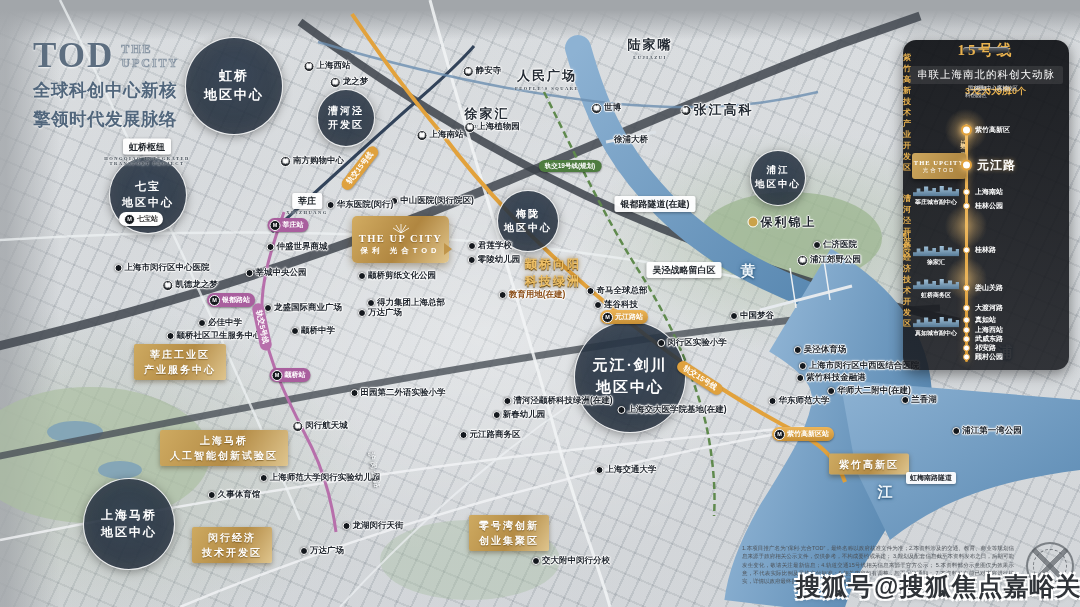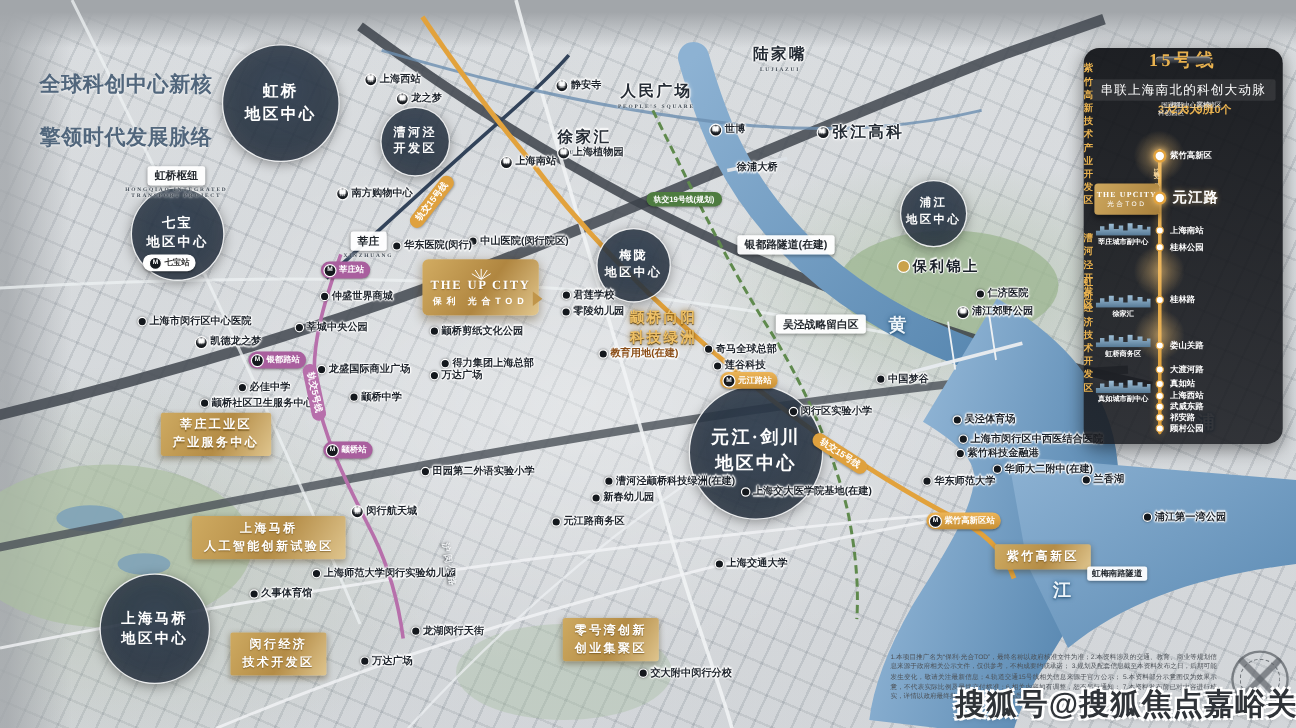--- a/index.html
+++ b/index.html
@@ -18,21 +18,21 @@
   svg.mapcanvas{position:absolute;left:0;top:0;z-index:1;}
 
   
   .brand{position:absolute;left:33px;top:38px;z-index:3;}
   .brand-row{display:flex;align-items:flex-start;gap:7px;}
   .brand-tod{font-family:"Liberation Serif",serif;font-weight:bold;font-size:35px;line-height:1;
     color:#5d6e80;letter-spacing:2px;text-shadow:0 1px 2px rgba(255,255,255,.8);}
   .brand-the{font-family:"Liberation Serif",serif;font-weight:bold;font-size:12px;line-height:1.15;
     color:rgba(140,152,165,.25);-webkit-text-stroke:.7px #8593a2;letter-spacing:2px;margin-top:5px;}
   .brand-line{font-family:"Liberation Serif",serif;font-weight:bold;font-size:17.5px;color:#51667c;
-    letter-spacing:.5px;margin-top:20px;text-shadow:0 1px 2px rgba(255,255,255,.75);}
+    letter-spacing:.5px;margin-top:5px;text-shadow:0 1px 2px rgba(255,255,255,.75);}
 
   
   .circle{position:absolute;border-radius:50%;z-index:2;color:#fff;text-align:center;
     display:flex;flex-direction:column;align-items:center;justify-content:center;
     font-family:"Liberation Serif",serif;font-weight:bold;letter-spacing:2px;line-height:1.45;
     background:radial-gradient(circle at 50% 38%, rgba(45,59,76,.93), rgba(28,38,50,.87));
     border:1.5px solid rgba(255,255,255,.9);
     box-shadow:0 2px 10px rgba(0,0,0,.35), inset 0 0 20px rgba(255,255,255,.07);}
 
   
@@ -188,20 +188,27 @@
     <path d="M 318,42 C 420,72 520,94 618,104 C 700,111 760,106 818,92" stroke="#6b8fb0" stroke-width="2.5" fill="none" opacity=".8"></path>
 
     <path d="M 284,212 C 270,252 258,290 263,325 C 270,368 292,408 312,448 C 324,473 332,502 336,532" stroke="#b76fab" stroke-width="3" fill="none"></path>
 
     <path d="M 544,92 C 576,156 606,220 642,276 C 668,318 692,368 706,424 C 712,452 716,486 714,516" stroke="#5f8a4d" stroke-width="2.5" stroke-dasharray="7 4" fill="none"></path>
 
     <path d="M 352,14 C 390,70 420,108 442,134 C 480,185 540,250 624,318 C 690,372 760,414 804,436 C 824,447 838,462 845,482" stroke="#e2a23c" stroke-width="4" fill="none"></path>
   </svg>
 
   <div class="brand">
+    <div class="brand-row">
+      <span class="brand-tod">TOD</span>
+      <span class="brand-the">
+        <span>THE</span><br>
+        <span>UPCITY</span>
+      </span>
+    </div>
     <div class="brand-line">全球科创中心新核</div>
     <div class="brand-line">擎领时代发展脉络</div>
   </div>
 
   <div class="project">
     <svg width="16" height="9" viewBox="0 0 16 9">
       <g stroke="#fff" stroke-width=".8">
         <line x1="8" y1="9" x2="8" y2="0"></line>
           <line x1="8" y1="9" x2="3" y2="1"></line>
           <line x1="8" y1="9" x2="13" y2="1"></line>

